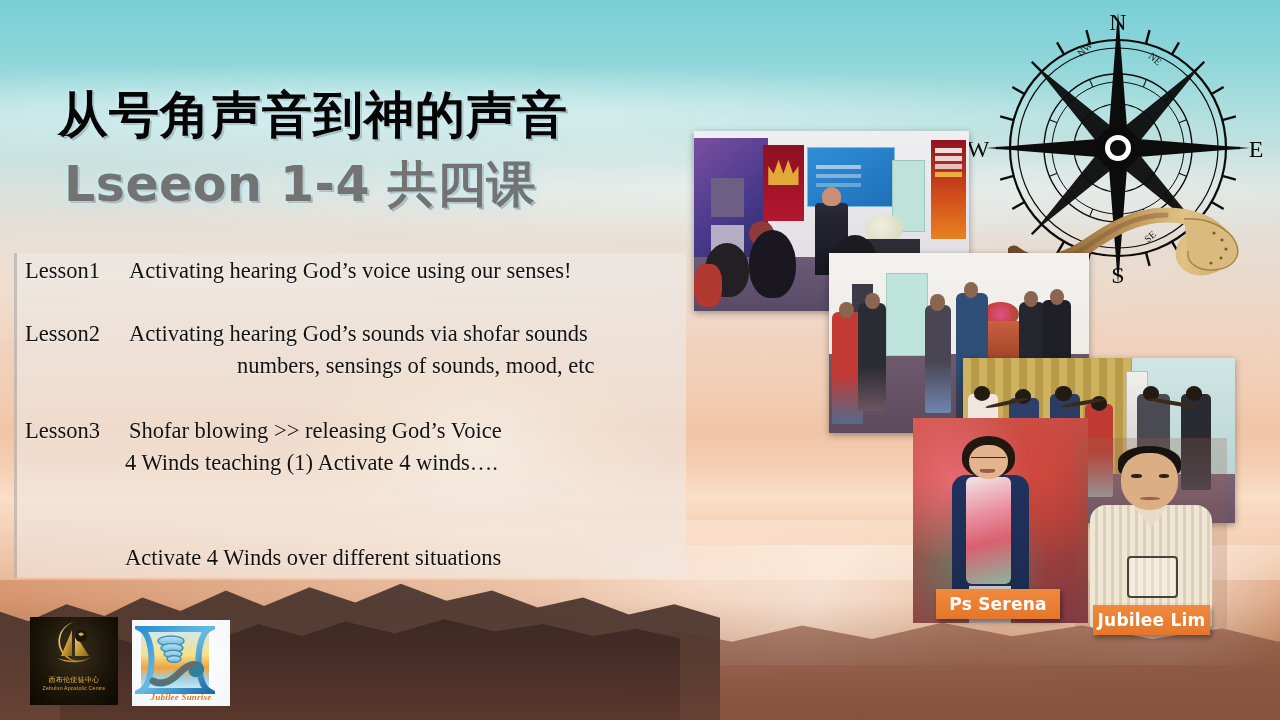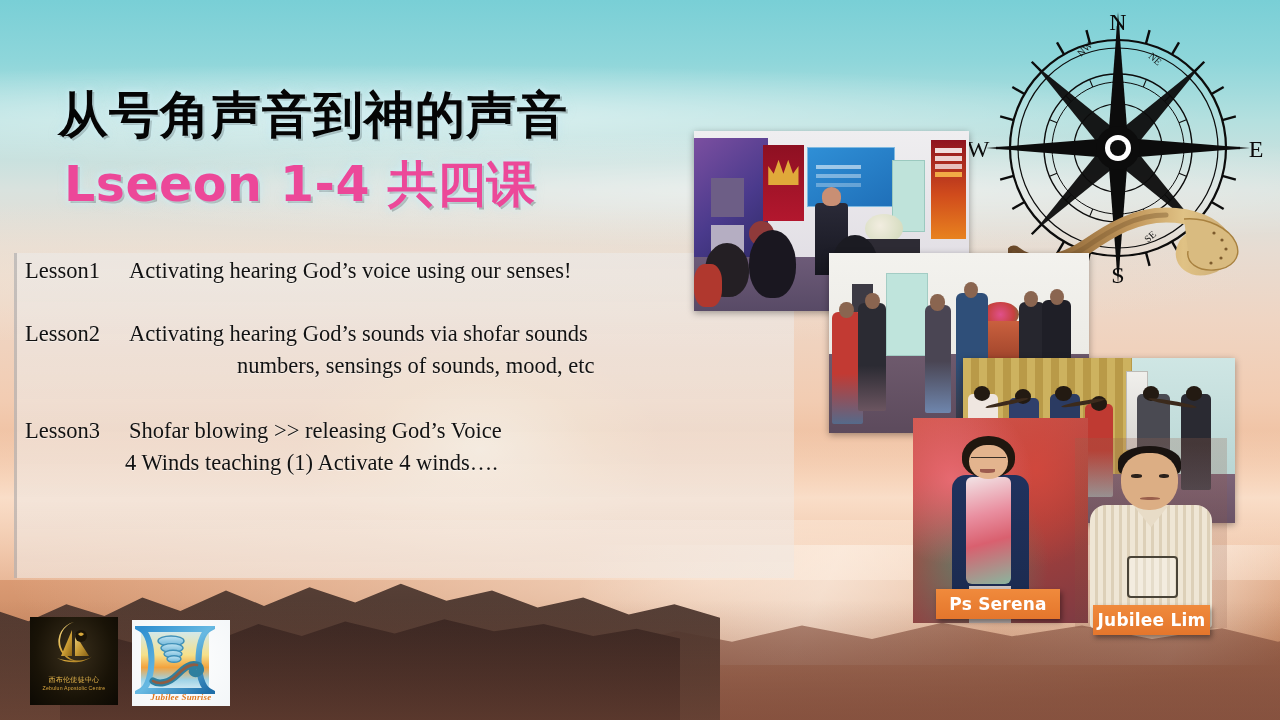--- a/index.html
+++ b/index.html
@@ -109,28 +109,28 @@
     font-family: "DejaVu Sans", sans-serif;
     font-weight: bold; font-size: 50px; letter-spacing: 1px;
     color: #050505;
     text-shadow: 0 0 6px rgba(210,240,245,.95), 0 0 12px rgba(190,230,238,.7), 2px 2px 0 rgba(0,0,0,.3);
     white-space: nowrap;
   }
   .title-lesson {
     position: absolute; left: 64px; top: 152px;
     font-family: "DejaVu Sans", sans-serif;
     font-weight: bold; font-size: 49px; letter-spacing: .5px;
-    color: #ec4899;
+    color: #737373;
     text-shadow: 0 0 6px rgba(210,240,245,.95), 0 0 12px rgba(190,230,238,.7), 2px 2px 0 rgba(0,0,0,.3);
     white-space: nowrap;
   }
 
   
   .lesson-panel {
-    position: absolute; left: 14px; top: 253px; width: 780px; height: 325px;
+    position: absolute; left: 14px; top: 253px; width: 672px; height: 325px;
     background: linear-gradient(to bottom, rgba(236,234,232,.62), rgba(240,232,226,.58));
     border-left: 3px solid rgba(120,118,120,.35);
     padding: 10px 0 0 0;
   }
   .lesson {
     position: absolute;
     font-family: "Liberation Serif", serif;
     font-size: 22.5px; color: #121212;
     white-space: nowrap;
     text-shadow: 0 1px 1px rgba(255,255,255,.55);
@@ -361,20 +361,21 @@
     <div class="lesson lsn-l2">
       <span class="lsn-label">Lesson2</span><span>Activating hearing God’s sounds via shofar sounds</span>
     </div>
     <div class="lesson lsn-l2b">numbers, sensings of sounds, mood, etc</div>
 
     <div class="lesson lsn-l3">
       <span class="lsn-label">Lesson3</span><span>Shofar blowing &gt;&gt; releasing God’s Voice</span>
     </div>
     <div class="lesson lsn-l3b">4 Winds teaching (1) Activate 4 winds….</div>
 
+    <div class="lesson lsn-l4b">Activate 4 Winds over different situations</div>
   </div>
 
   <div class="compass-wrap">
     <svg width="300" height="280" viewBox="0 0 300 280">
       <g transform="translate(150,140)" fill="none" stroke="#0c0c0c">
 
         <circle r="108" stroke-width="2.2"></circle>
         <circle r="100" stroke-width="1.2"></circle>
         <circle r="74" stroke-width="1.4"></circle>
         <circle r="66" stroke-width="1"></circle>

